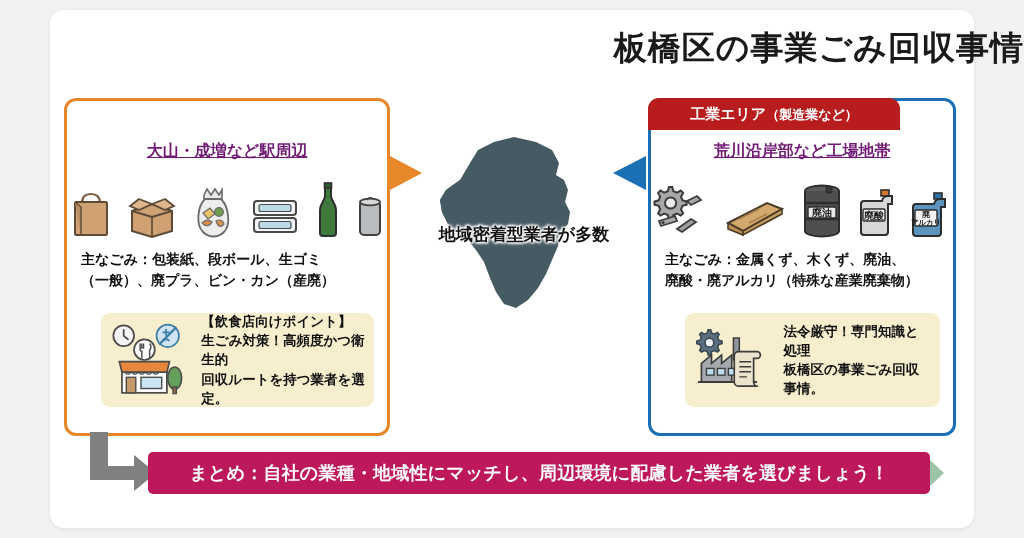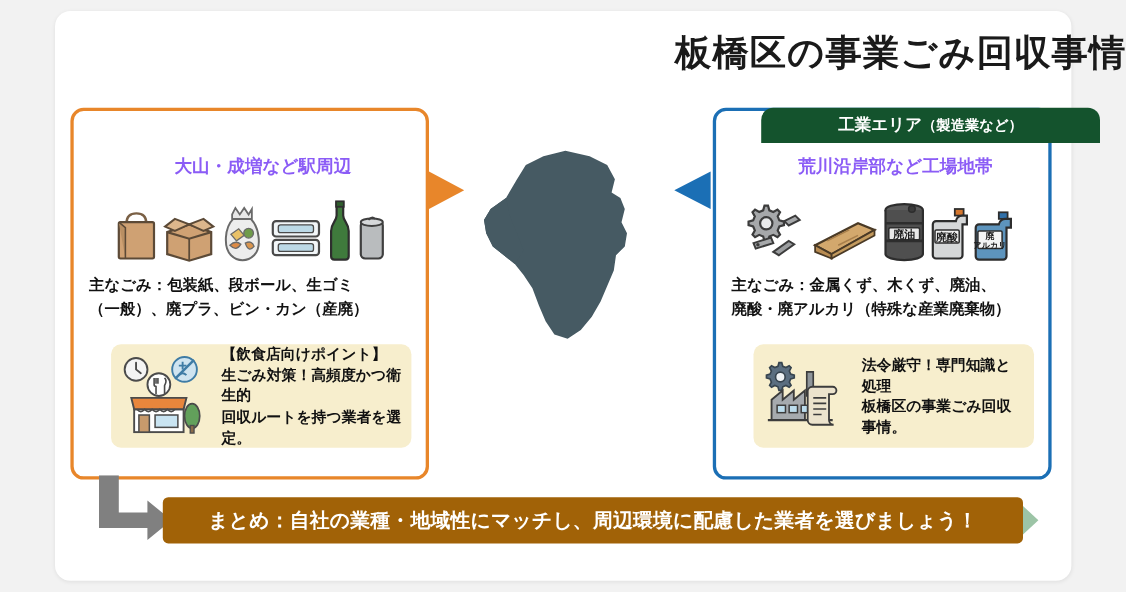--- a/index.html
+++ b/index.html
@@ -39,34 +39,34 @@
                  border: 3px solid #1b6fb5; }
 
   .panel-header {
     position: absolute; left: -3px; top: -3px;
     height: 32px; line-height: 32px;
     border-radius: 11px 11px 0 0;
     color: #ffffff; font-weight: bold; text-align: center;
     font-size: 15px; white-space: nowrap;
   }
   #panel-left  .panel-header { width: 326px; background: #e8862a; }
-  #panel-right .panel-header { width: 308px; background: #14532d; margin-left: 44px; }
+  #panel-right .panel-header { width: 252px; background: #b91c1c; }
   .panel-header .sub { font-size: 13px; }
 
   .panel-sub {
-    position: absolute; top: 40px; left: 12px; width: 100%;
-    text-align: center; font-size: 16px; font-weight: bold; color: #8b5cf6;
+    position: absolute; top: 40px; left: 0; width: 100%;
+    text-align: center; font-size: 16px; font-weight: bold; color: #701a75; text-decoration: underline;
   }
 
   
   .icon-row {
     position: absolute; top: 72px; left: 0; width: 100%;
     height: 66px;
     display: flex; align-items: flex-end; justify-content: center;
-    gap: 1px;
+    gap: 14px;
   }
   .icon-row .ic { display:block; }
 
   
   .waste-text {
     position: absolute; top: 148px; left: 14px; right: 14px;
     font-size: 14px; font-weight: bold; color: #111;
     line-height: 1.5; text-align: left;
   }
 
@@ -106,21 +106,21 @@
     text-shadow: 0 0 3px #fff, 0 0 3px #fff, 0 0 3px #fff, 0 0 5px #fff,
                  1px 1px 2px #fff, -1px -1px 2px #fff;
   }
 
   
   #elbow { position: absolute; left: 88px; top: 432px; width: 80px; height: 60px; }
 
   
   #summary {
     position: absolute; left: 148px; top: 452px; width: 782px; height: 42px;
-    background: #a16207;
+    background: #be185d;
     border-radius: 5px;
     display: flex; align-items: center; justify-content: center;
     color: #ffffff; font-weight: bold; font-size: 18px;
     letter-spacing: 0.2px; white-space: nowrap;
   }
   #summary-tail {
     position: absolute; left: 930px; top: 460px;
     width: 0; height: 0;
     border-top: 13px solid transparent;
     border-bottom: 13px solid transparent;
@@ -311,20 +311,21 @@
       <path d="M42 52 L52 35 L60 22 L76 14 L96 9 L118 14 L134 22 L141 35 L138 47
                L146 52 L150 62 L147 74 L152 84 L150 96 L142 104 L140 118 L134 132
                L128 146 L120 160 L110 172 L98 180 L86 176 L78 164 L72 150 L66 134
                L58 122 L50 112 L40 104 L30 96 L24 84 L22 72 L28 62 Z" fill="#465a63"></path>
       <path d="M42 52 L28 62 L22 72 L24 84 L30 96 L40 104 L50 112 L58 100 L52 84
                L46 70 Z" fill="#465a63"></path>
     </svg>
   </div>
 
   <div id="center-caption">
+    <div>地域密着型業者が多数</div>
   </div>
 
   <div id="elbow">
     <svg width="80" height="60" viewBox="0 0 80 60">
       <path d="M2 0 h18 v34 h26 v-11 l22 18 -22 18 v-11 H2 z" fill="#808080"></path>
     </svg>
   </div>
 
   <div id="summary">
     <span>まとめ：自社の業種・地域性にマッチし、周辺環境に配慮した業者を選びましょう！</span>

